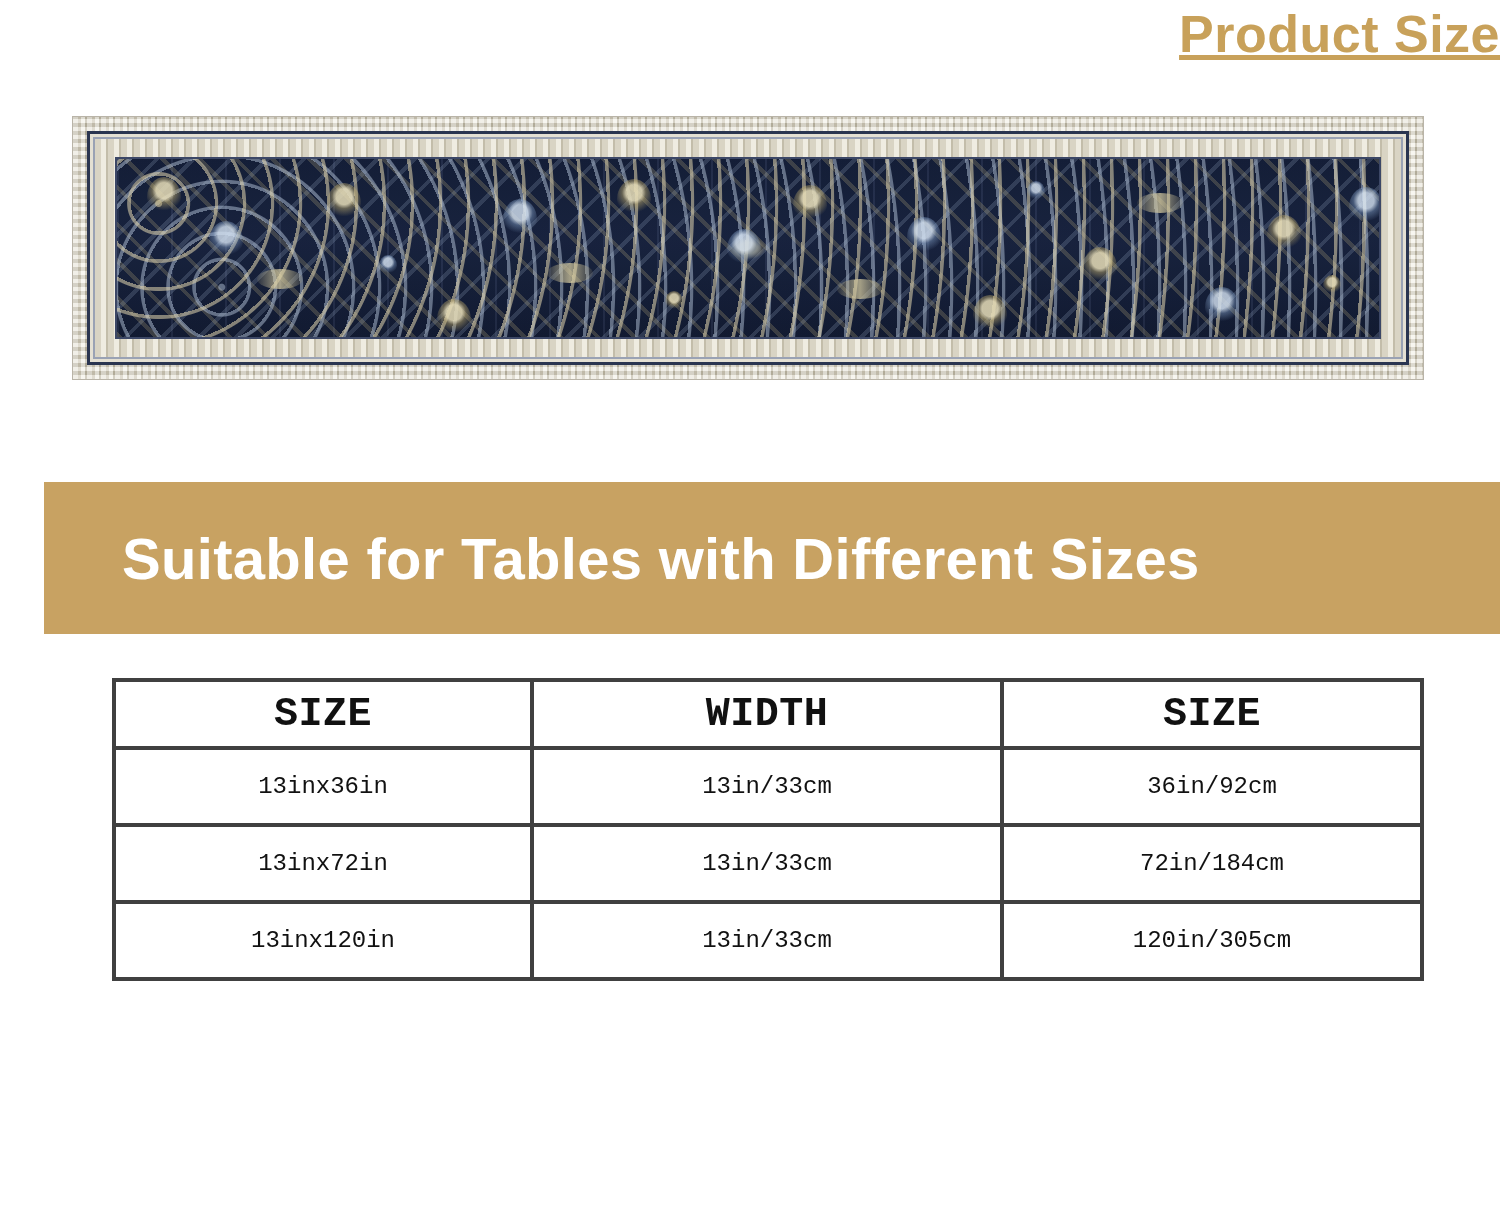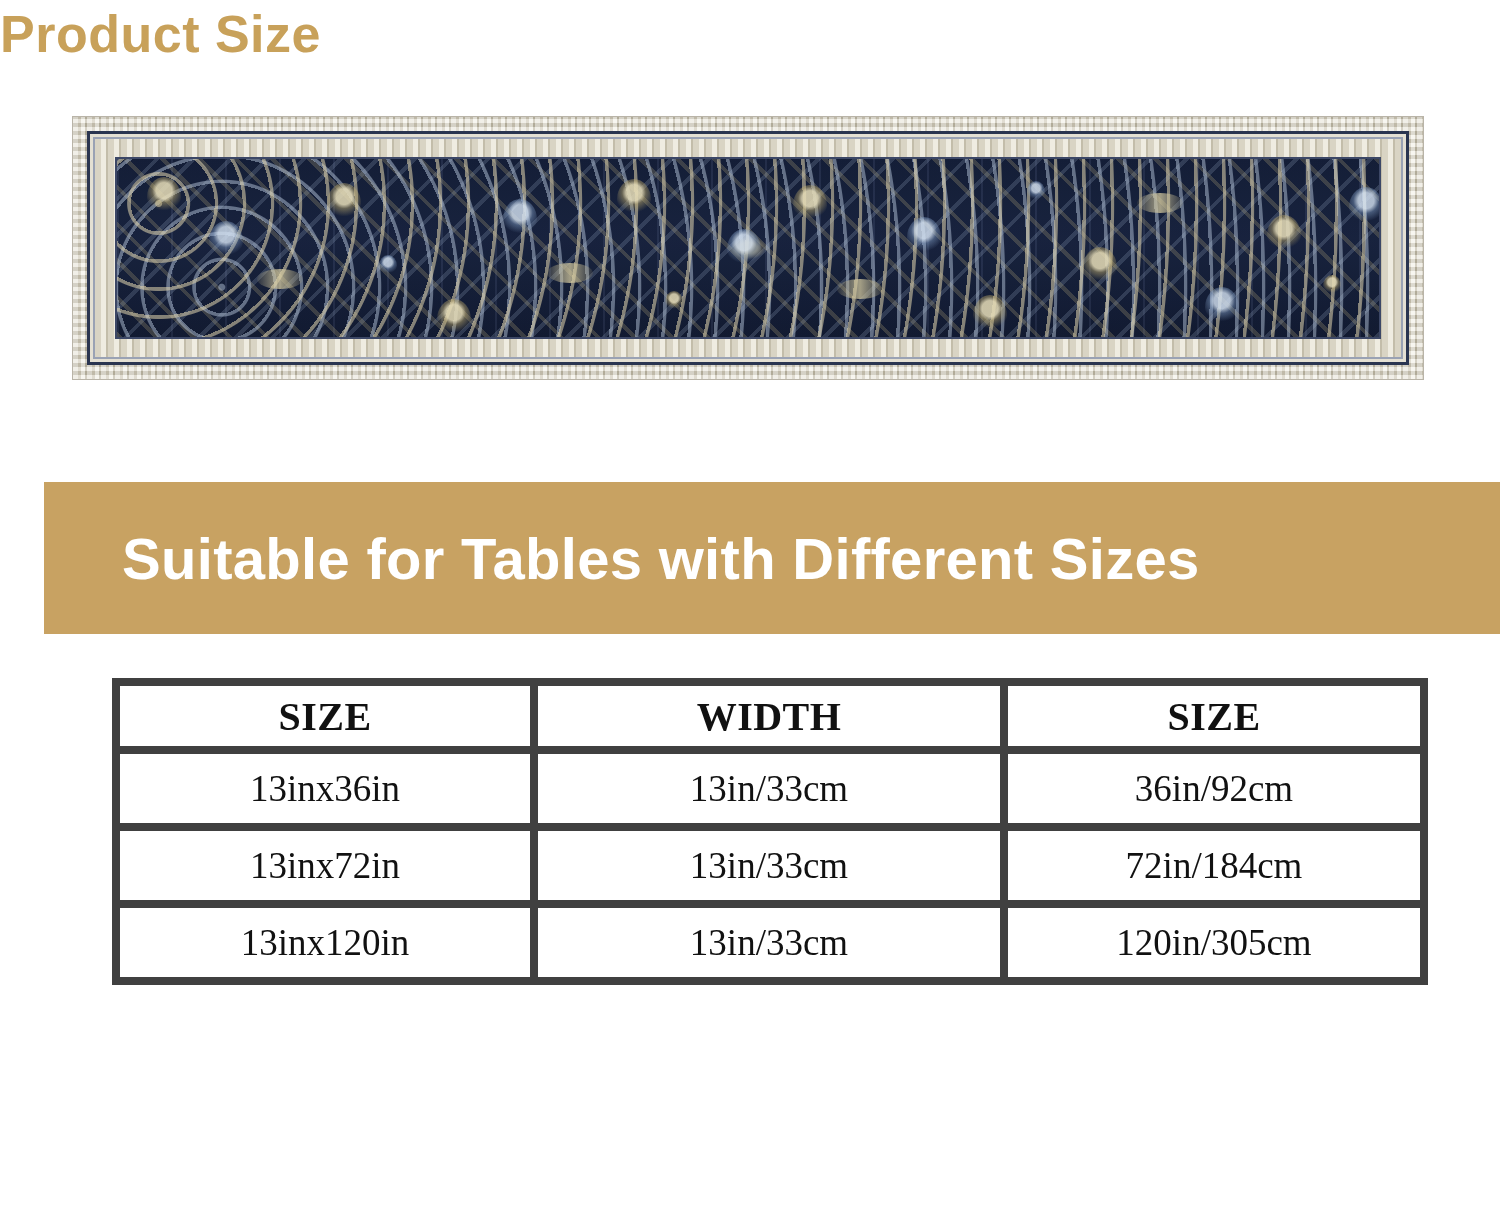--- a/index.html
+++ b/index.html
@@ -16,26 +16,27 @@
     overflow: hidden;
     background: #ffffff;
   }
 
   
   .title {
     position: absolute;
     top: 2px;
     left: 0;
     width: 1500px;
-    text-align: left;
+    text-align: right;
     font-size: 52px;
     font-weight: bold;
     color: #c8a15a;
     letter-spacing: 0.5px;
     line-height: 64px;
+    text-decoration: underline;
   }
 
   
   .runner-wrap {
     position: absolute;
     left: 72px;
     top: 116px;
     width: 1352px;
     height: 264px;
   }
@@ -146,34 +147,34 @@
     left: 112px;
     top: 678px;
     width: 1308px;
   }
   table {
     border-collapse: collapse;
     width: 1308px;
     table-layout: fixed;
   }
   th, td {
-    border: 8px solid #404040;
+    border: 4px solid #404040;
     text-align: center;
     color: #111111;
-    font-family: Liberation Serif, serif;
+    font-family: Liberation Mono, monospace;
   }
   th {
     height: 68px;
     font-size: 40px;
     font-weight: bold;
     letter-spacing: 0.5px;
   }
   td {
     height: 77px;
-    font-size: 37px;
+    font-size: 24px;
     font-weight: normal;
   }
   col.c1 { width: 418px; }
   col.c2 { width: 470px; }
   col.c3 { width: 420px; }
 </style>
 </head>
 <body>
 
 <div class="page">

